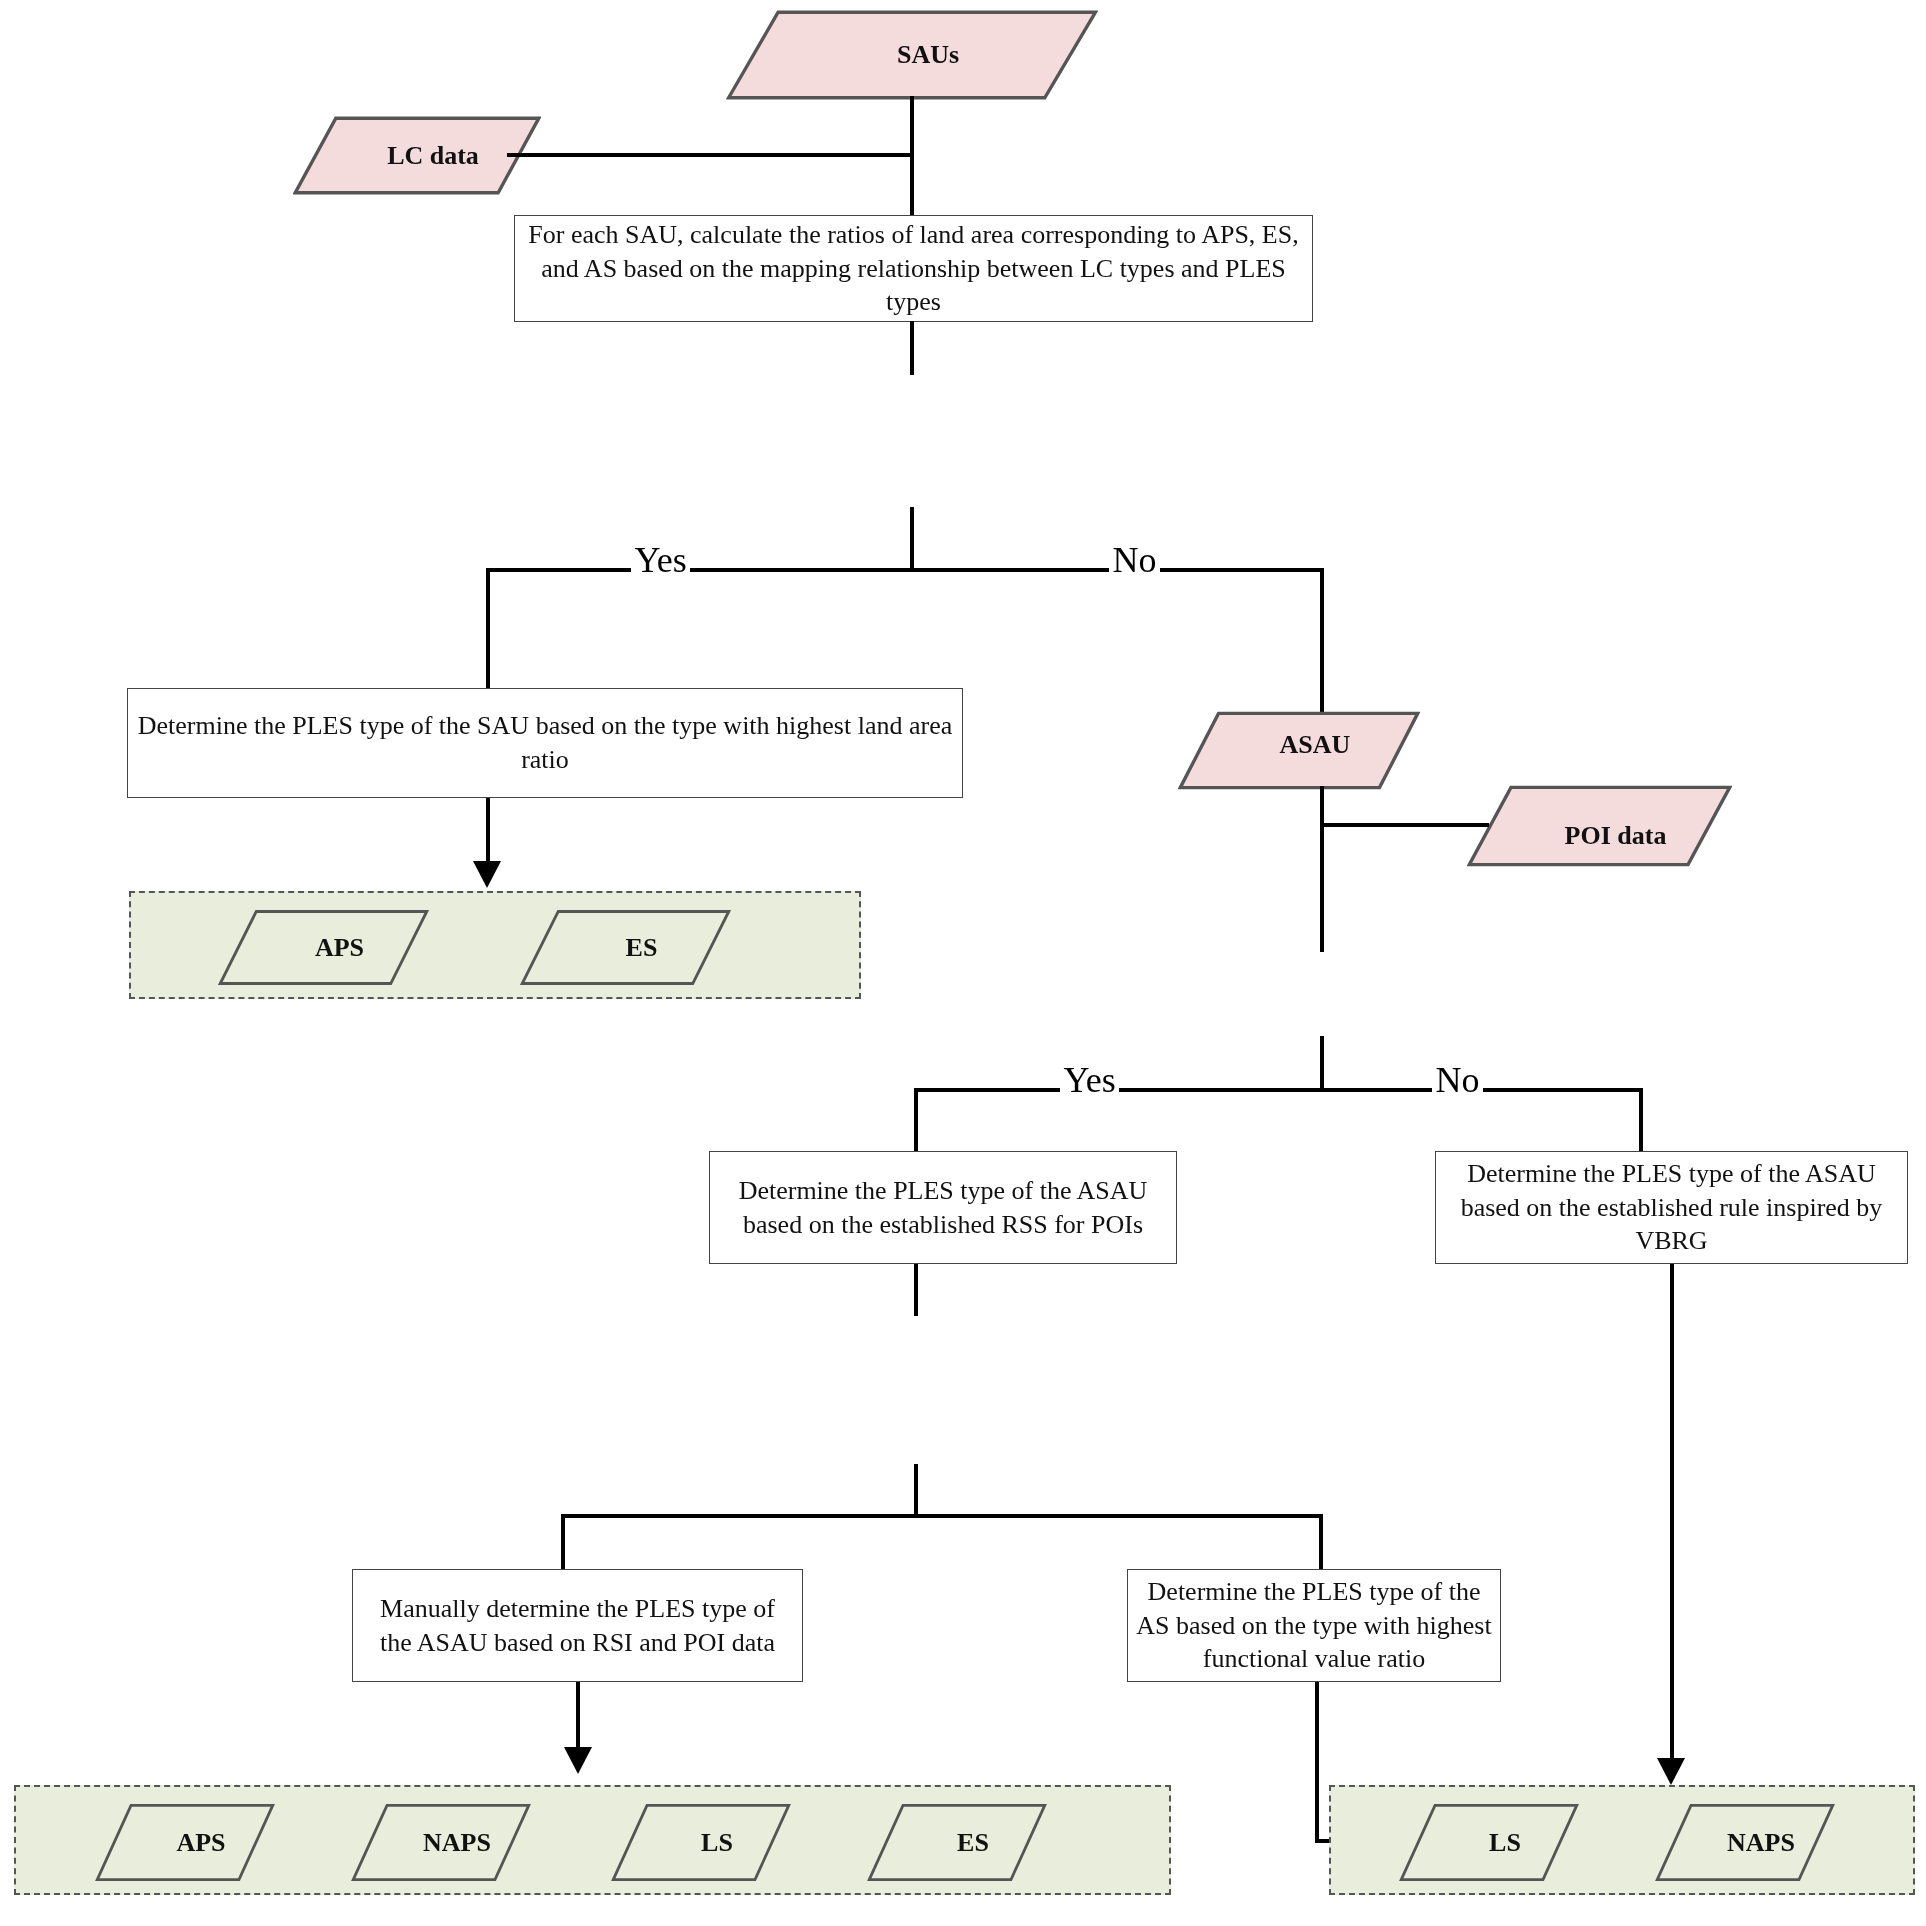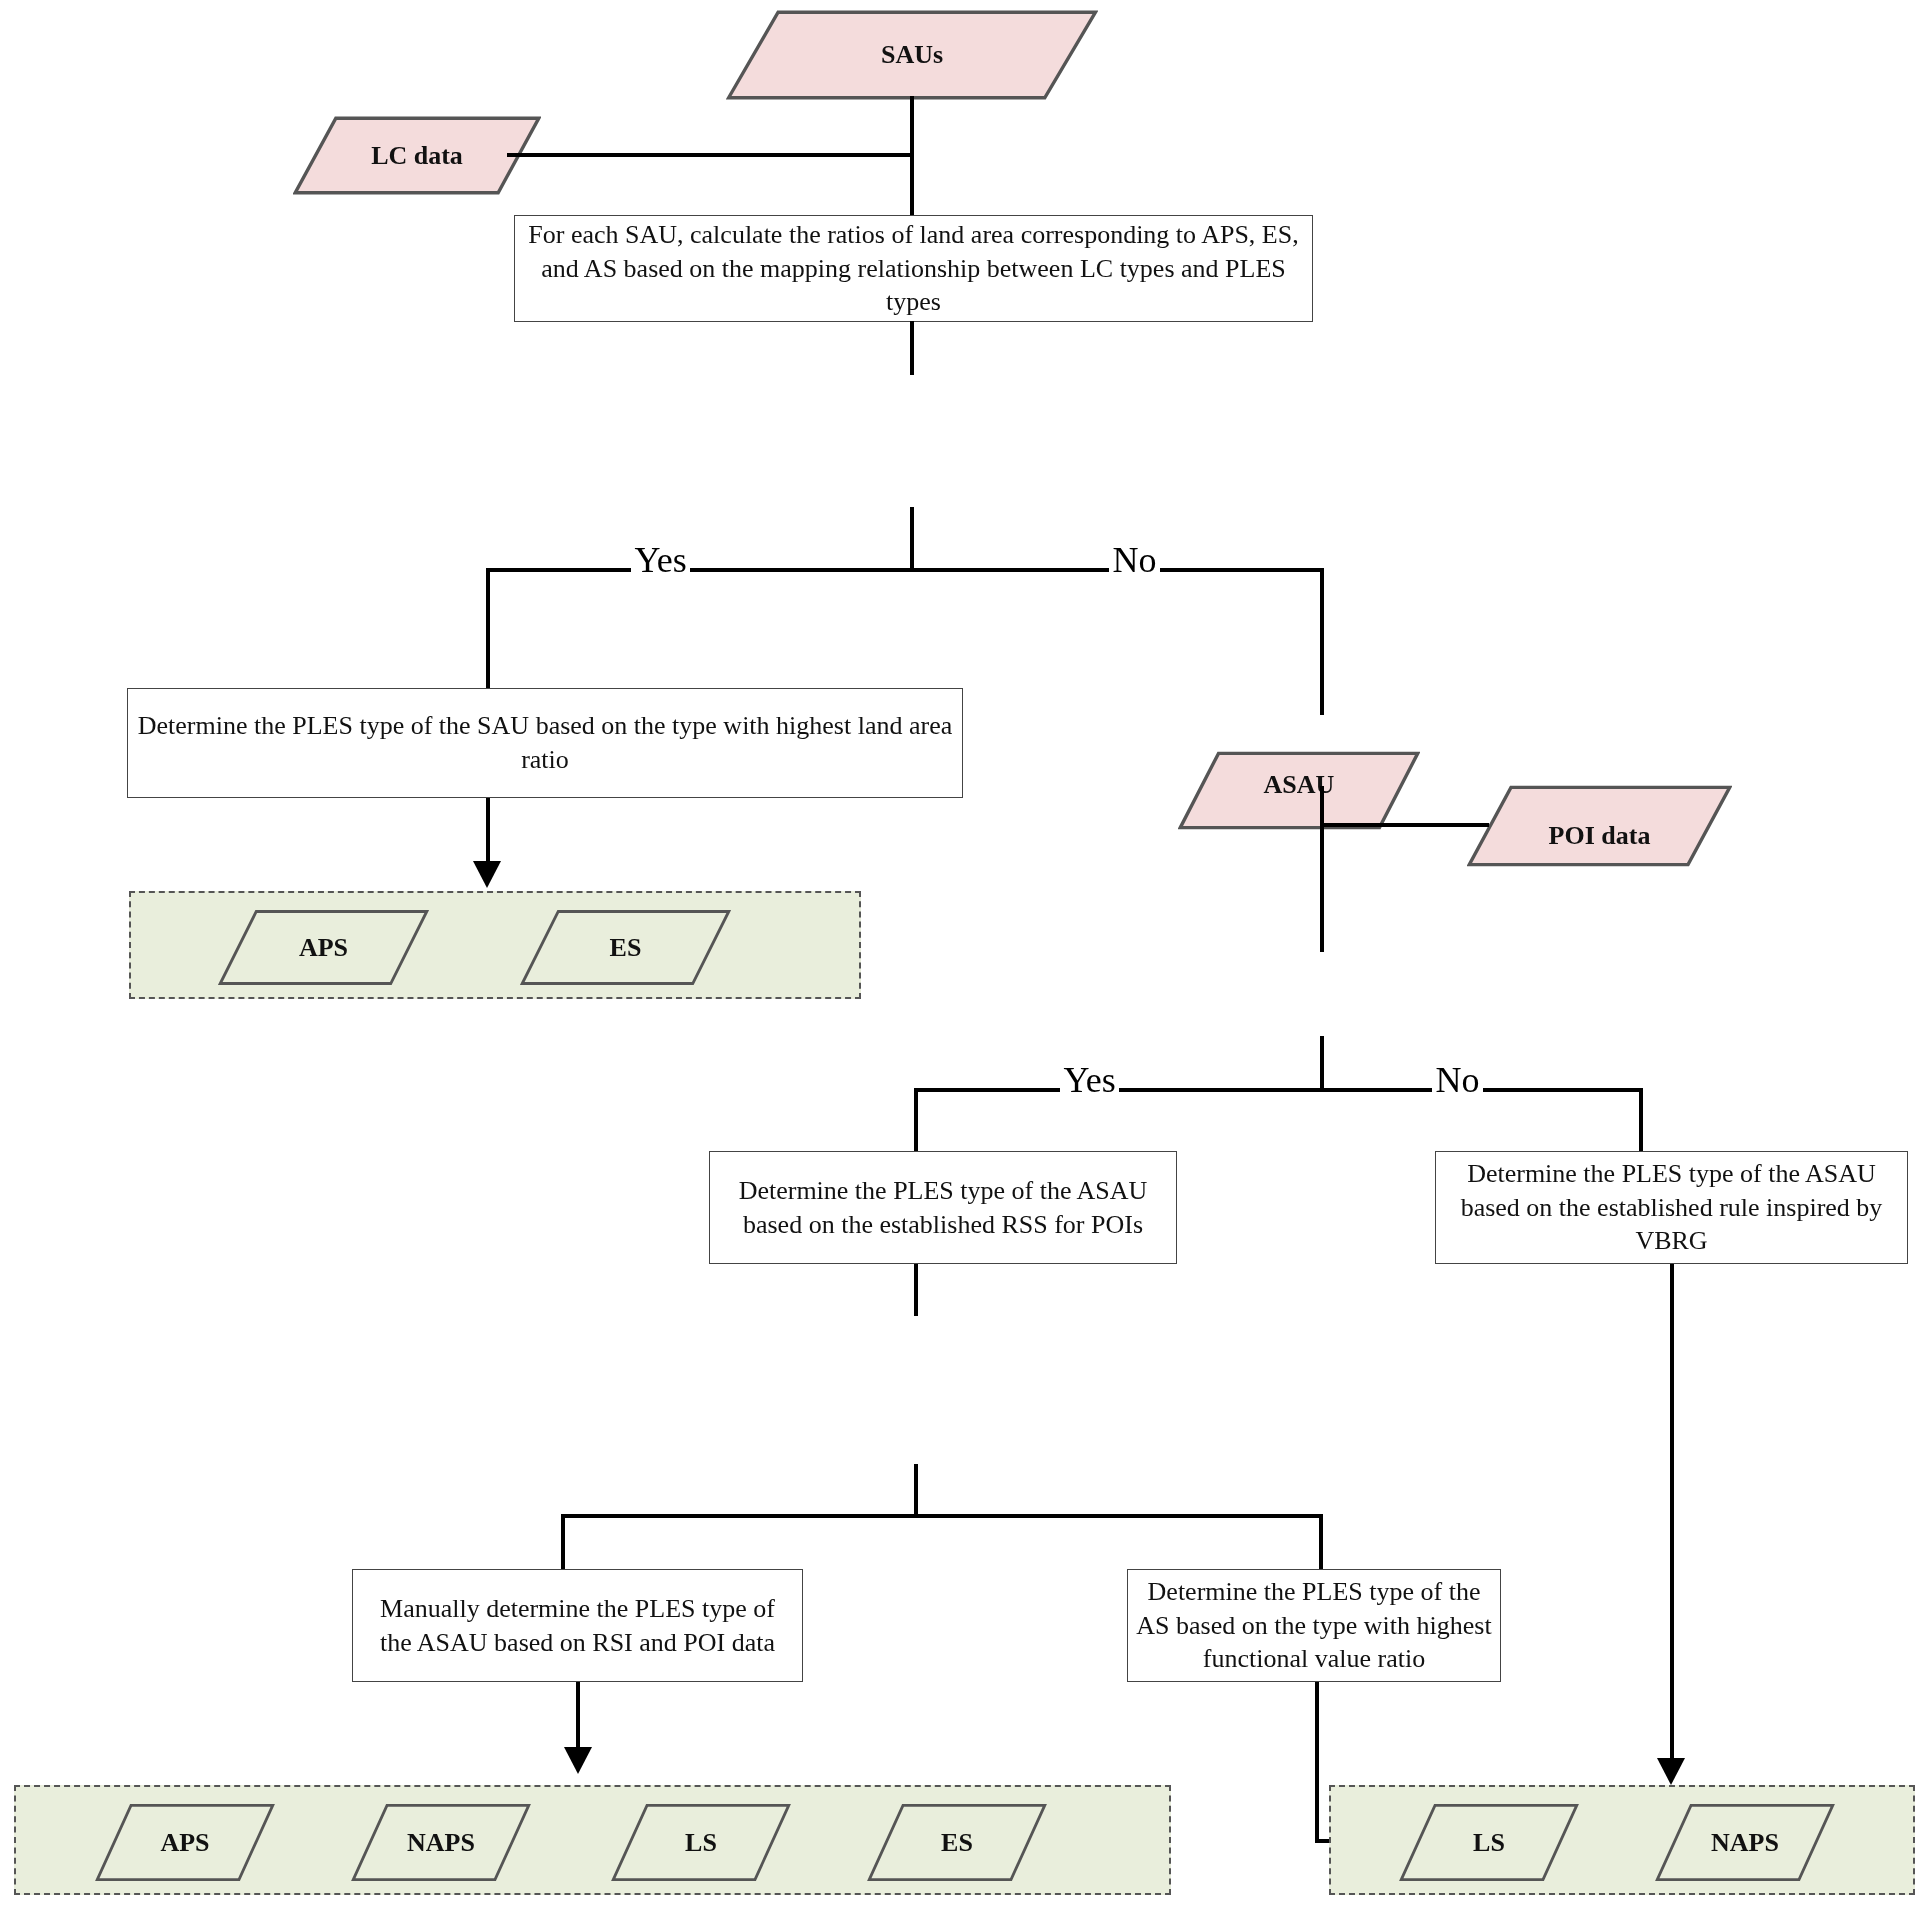--- a/index.html
+++ b/index.html
@@ -13,21 +13,21 @@
         font-size:26px;line-height:1.30;color:#111111;padding:3.4px 8px;}
 
   
   .diamond{display:block;}
   .diamond .dlabel{position:absolute;left:0;top:0;width:100%;height:100%;
         display:flex;align-items:center;justify-content:center;text-align:center;
         font-size:26px;line-height:1.32;color:#111111;}
 
   
   .para{display:block;}
-  .para .plabel{position:absolute;left:0;top:0;width:100%;height:100%;
+  .para .plabel{position:absolute;left:16px;top:0;width:100%;height:100%;
         display:flex;align-items:center;justify-content:center;
         font-size:26px;font-weight:bold;color:#111111;text-align:center;}
 
   
   .group{background:#e9eedc;border:2.3px dashed #555555;}
 
   
   .vline{position:absolute;background:#000000;width:4px;}
   .hline{position:absolute;background:#000000;height:4px;}
   .arrow-down{position:absolute;width:0;height:0;
@@ -95,21 +95,21 @@
       <div class="plabel">APS</div>
     </div>
     <div class="para" style="position:absolute;left:389px;top:16px;width:211px;height:77px;">
       <svg width="211" height="77" viewBox="0 0 375 136">
         <polygon points="68,4 371,4 307,132 4,132" fill="#e9eedc" stroke="#555555" stroke-width="5"></polygon>
       </svg>
       <div class="plabel">ES</div>
     </div>
   </div>
 
-  <div class="node para" style="left:1178px;top:711px;width:242px;height:68px;margin-top:40px;">
+  <div class="node para" style="left:1178px;top:711px;width:242px;height:68px;">
     <svg width="242" height="79" viewBox="0 0 430 140">
       <polygon points="72,4 426,4 358,136 4,136" fill="#f4dcdc" stroke="#555555" stroke-width="6"></polygon>
     </svg>
     <div class="plabel">ASAU</div>
   </div>
 
   <div class="node para" style="left:1467px;top:785px;width:265px;height:101px;">
     <svg width="265" height="82" viewBox="0 0 470 145">
       <polygon points="78,4 466,4 392,141 4,141" fill="#f4dcdc" stroke="#555555" stroke-width="6"></polygon>
     </svg>

